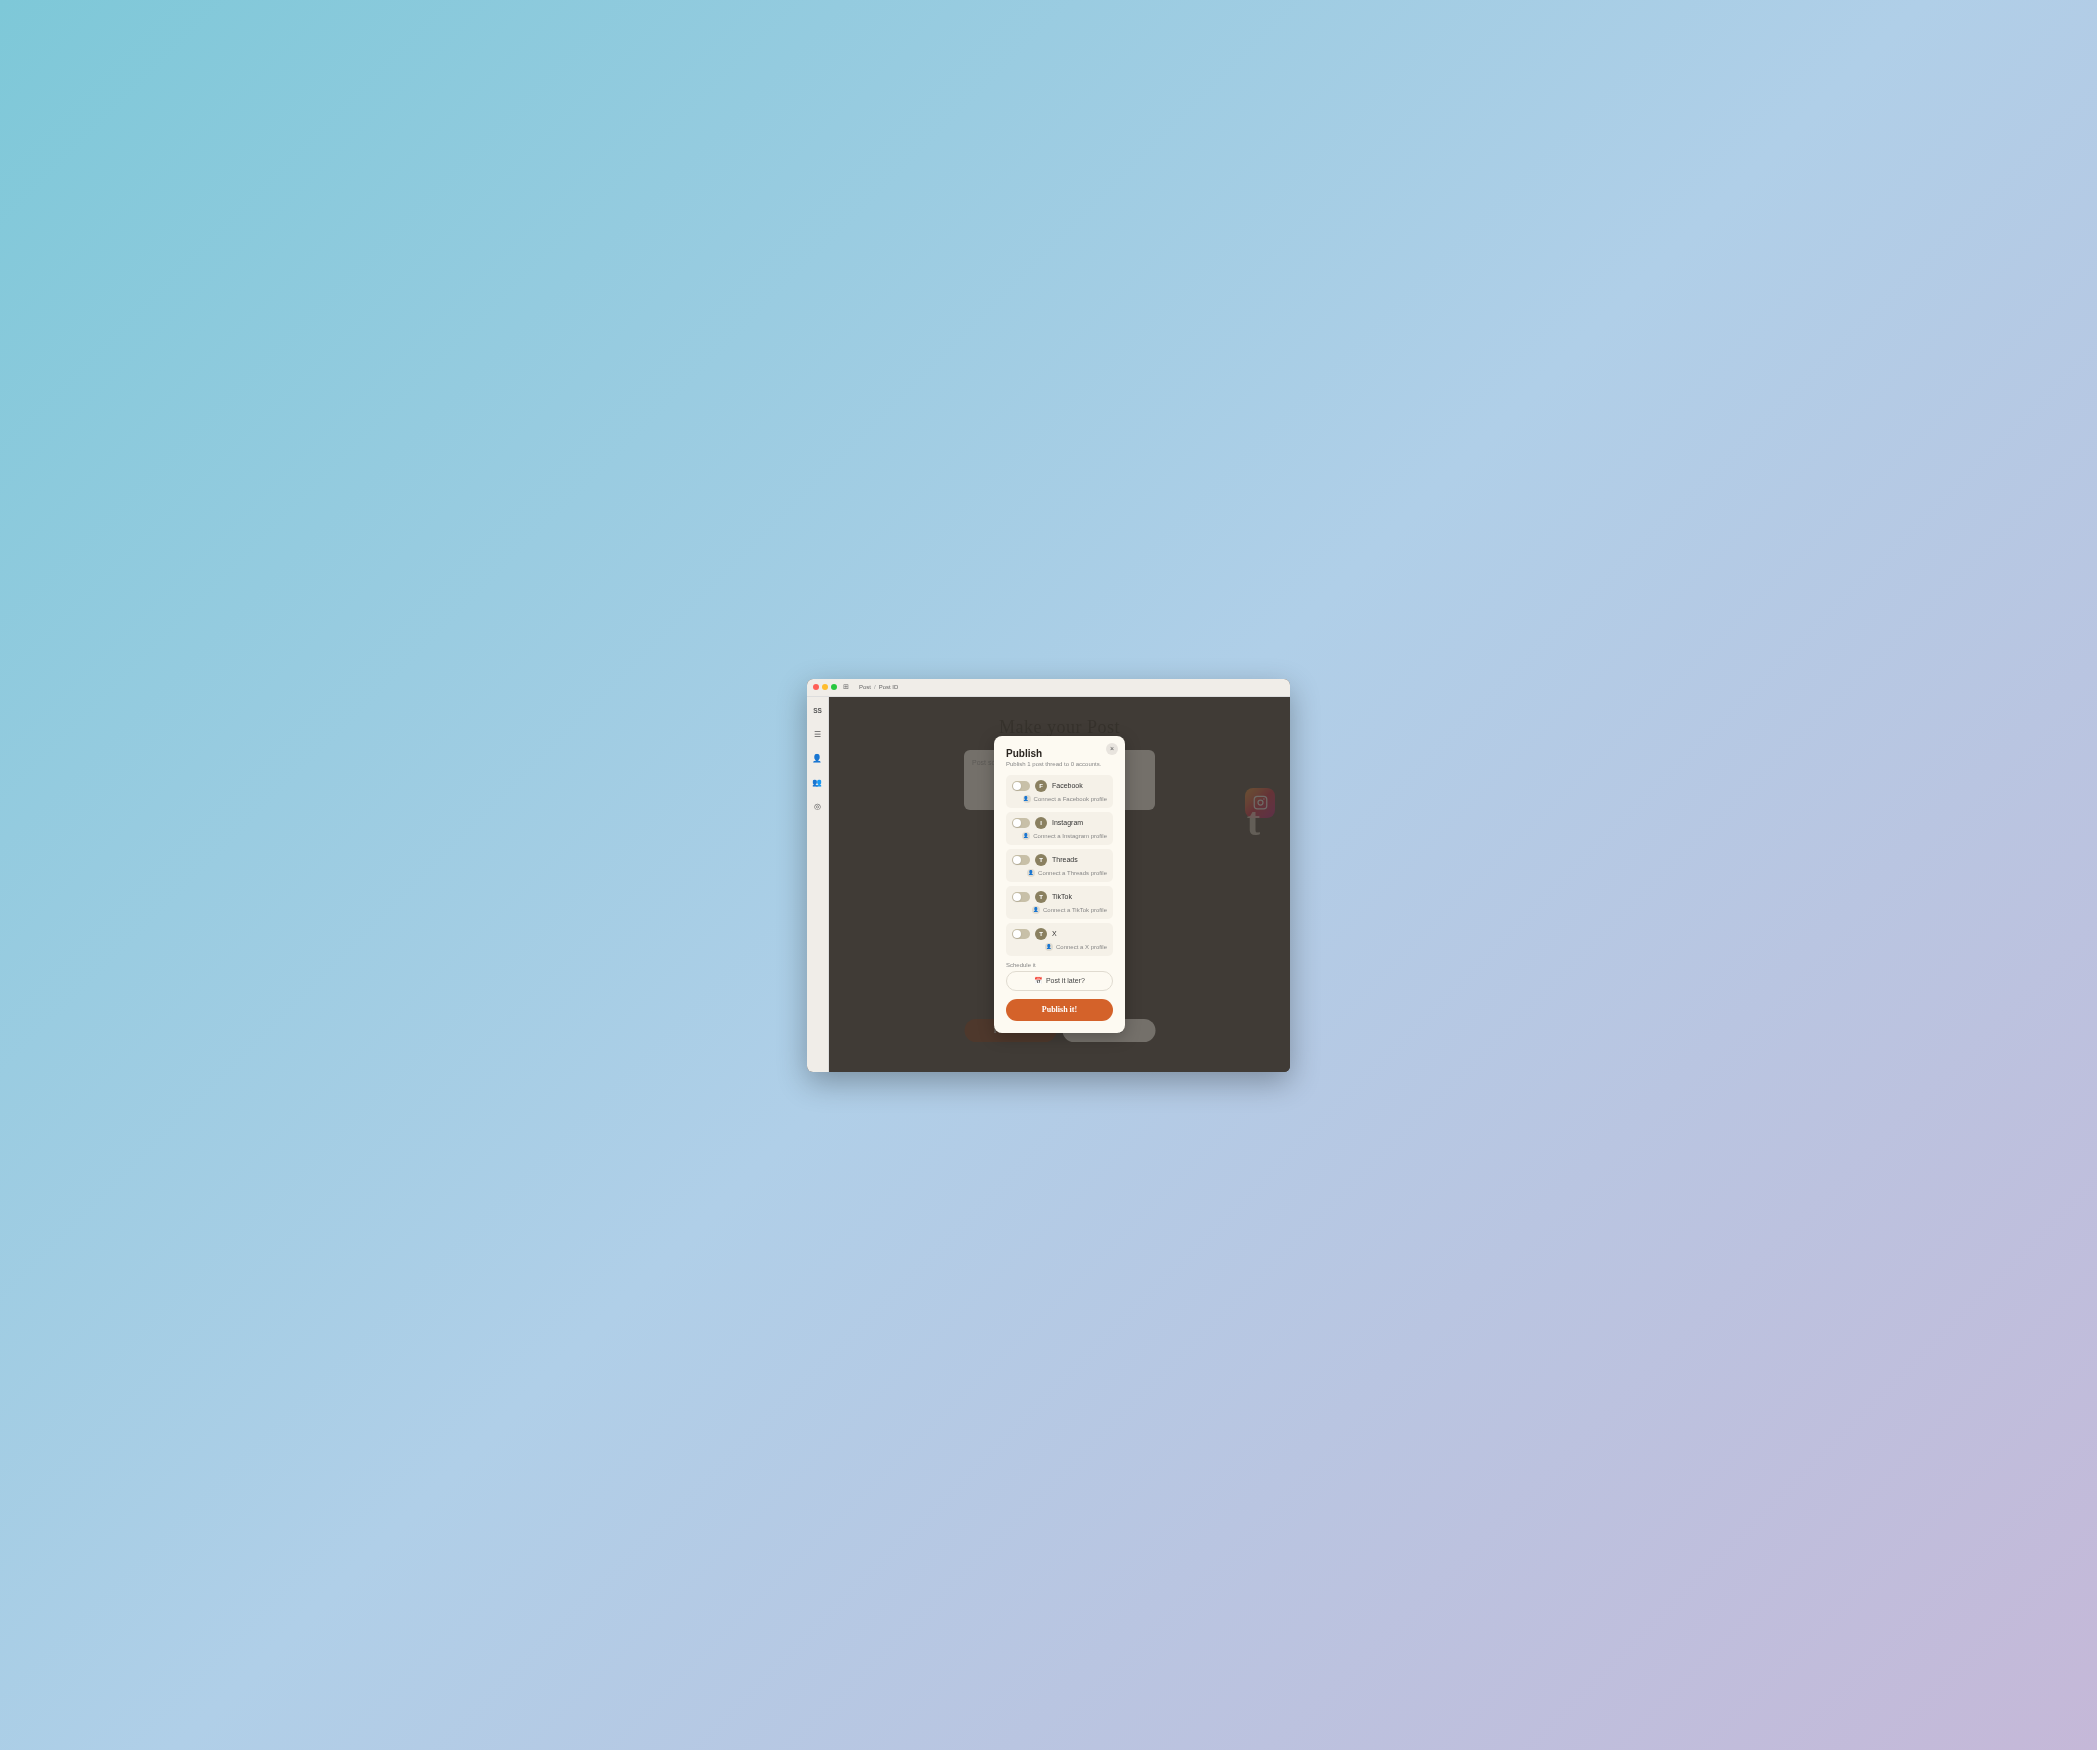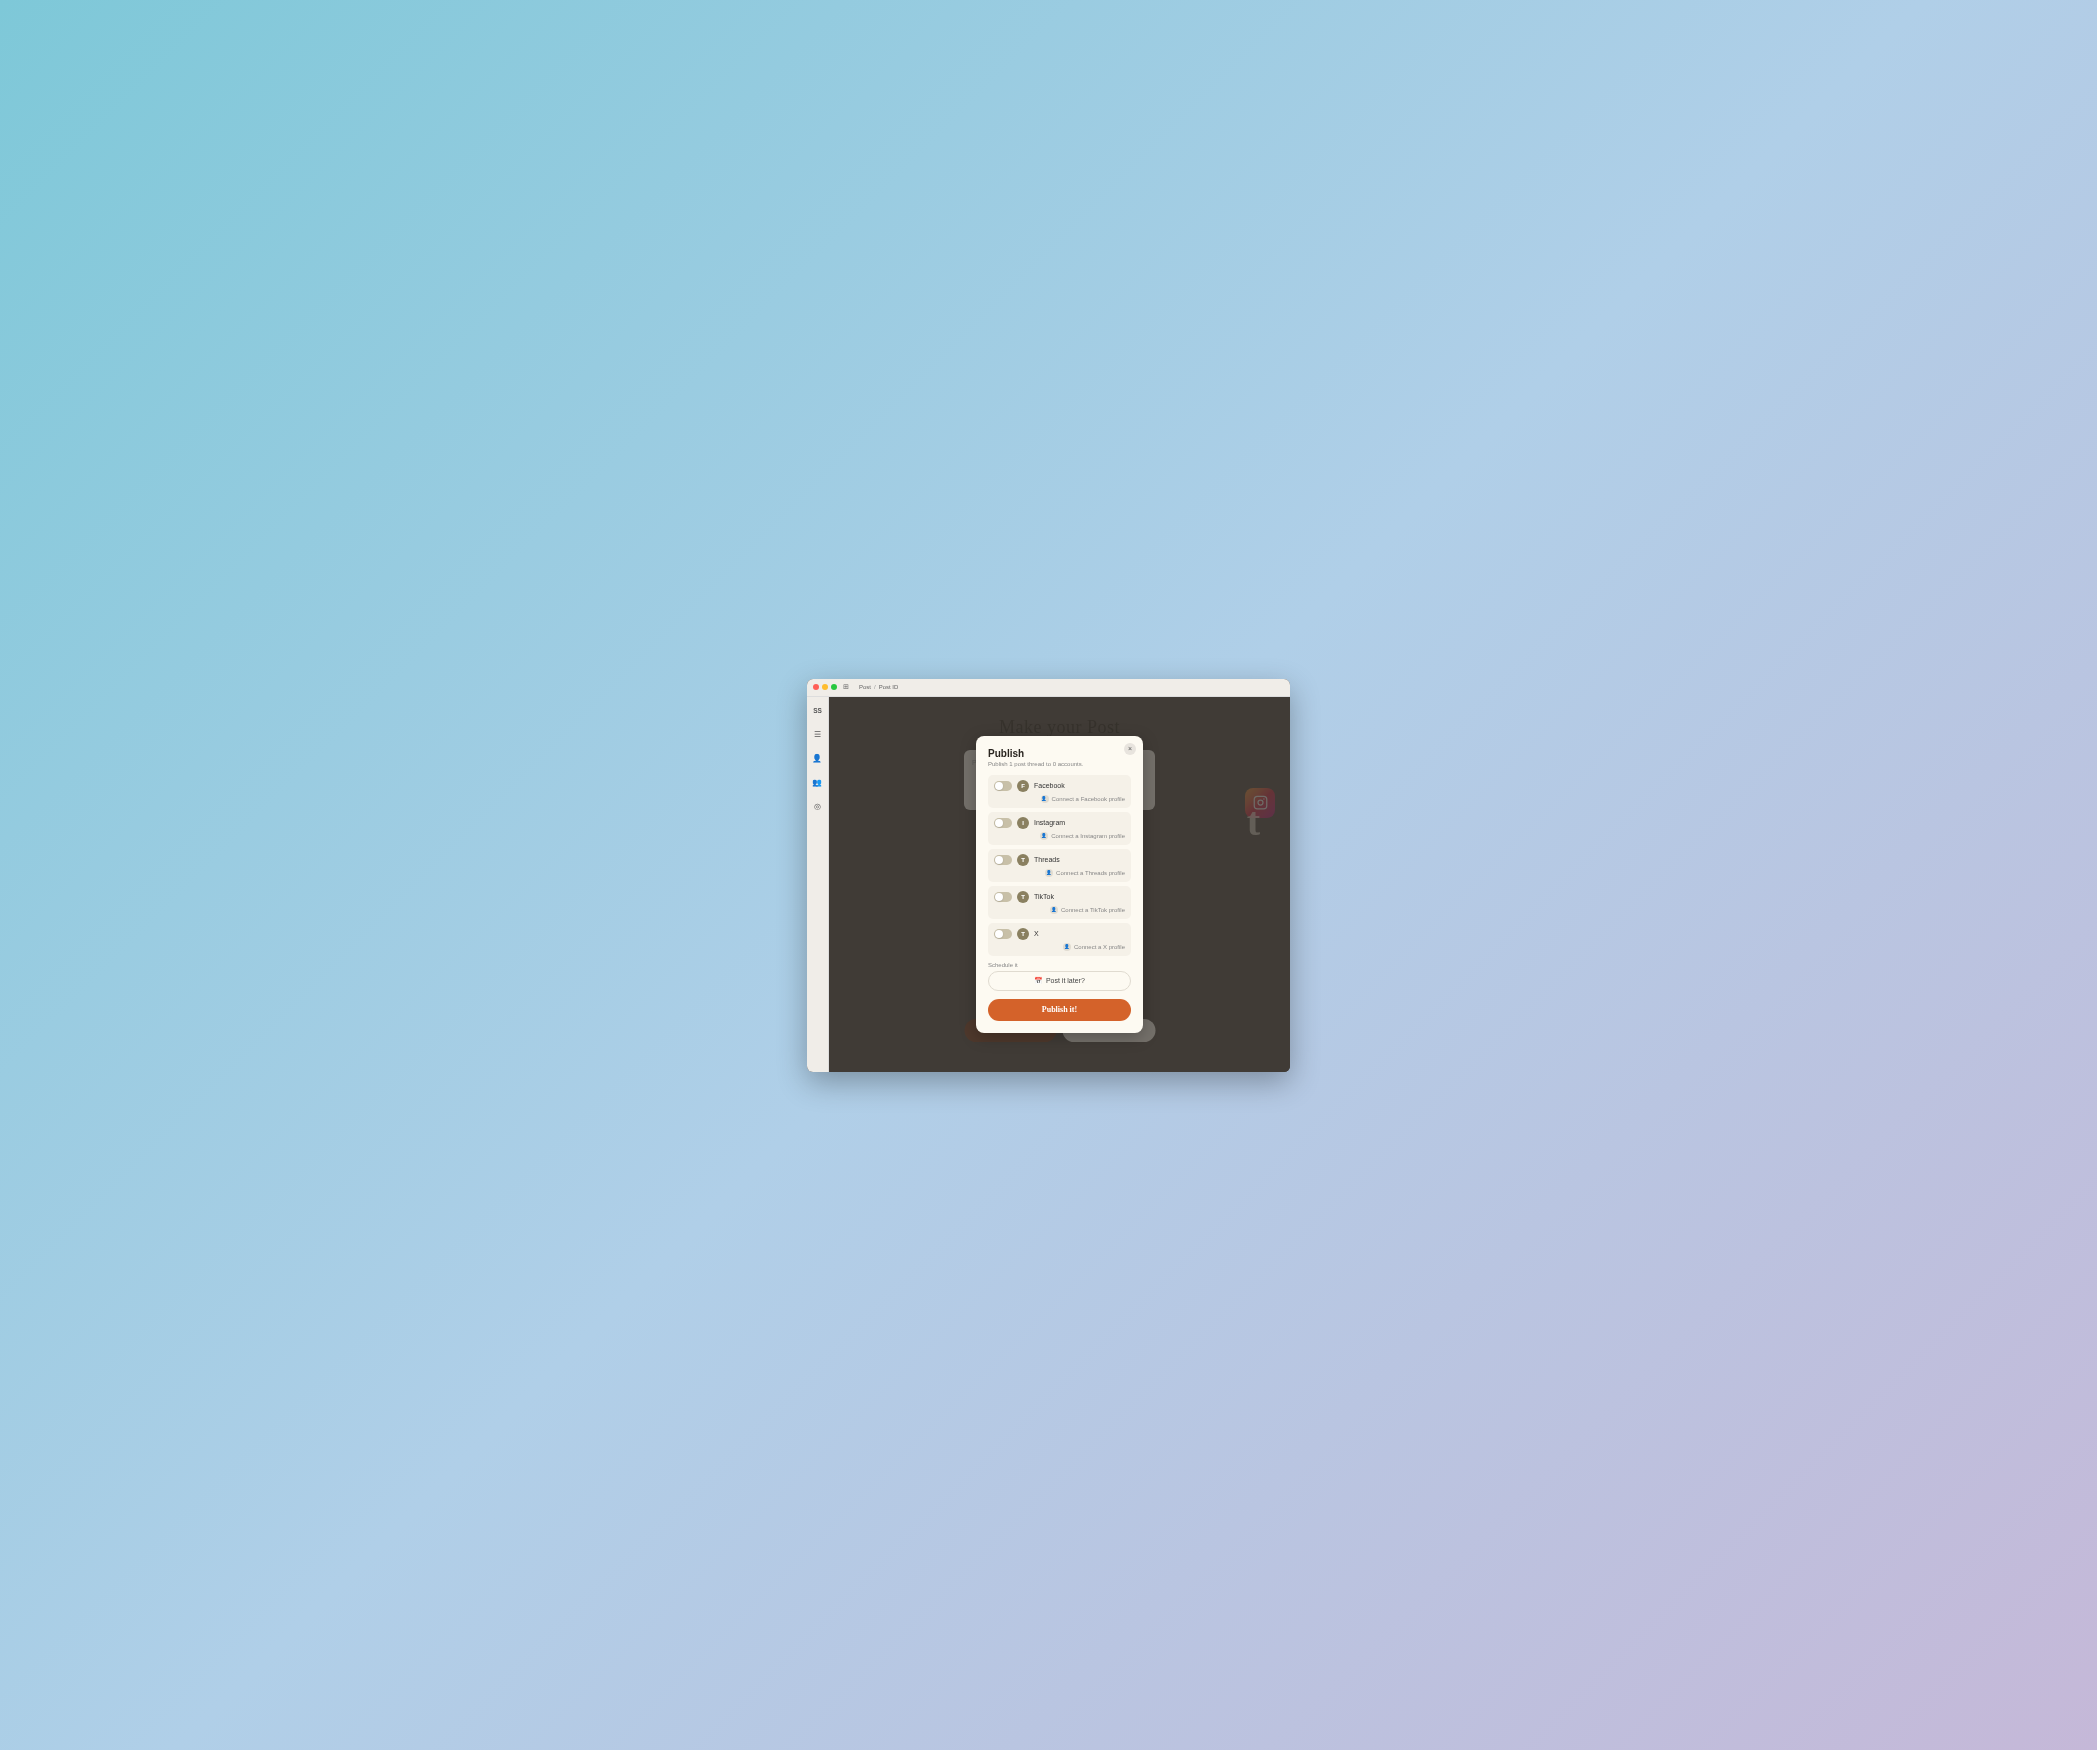--- a/index.html
+++ b/index.html
@@ -177,21 +177,21 @@
       background: rgba(60, 55, 50, 0.7);
       display: flex;
       align-items: center;
       justify-content: center;
       z-index: 10;
     }
 
     .modal {
       background: #fdfaf2;
       border-radius: 8px;
-      width: 167px;
+      width: 131px;
       padding: 12px;
       position: relative;
       box-shadow: 0 4px 16px rgba(0,0,0,0.25);
     }
 
     .modal-close {
       position: absolute;
       top: 7px;
       right: 7px;
       width: 12px;

